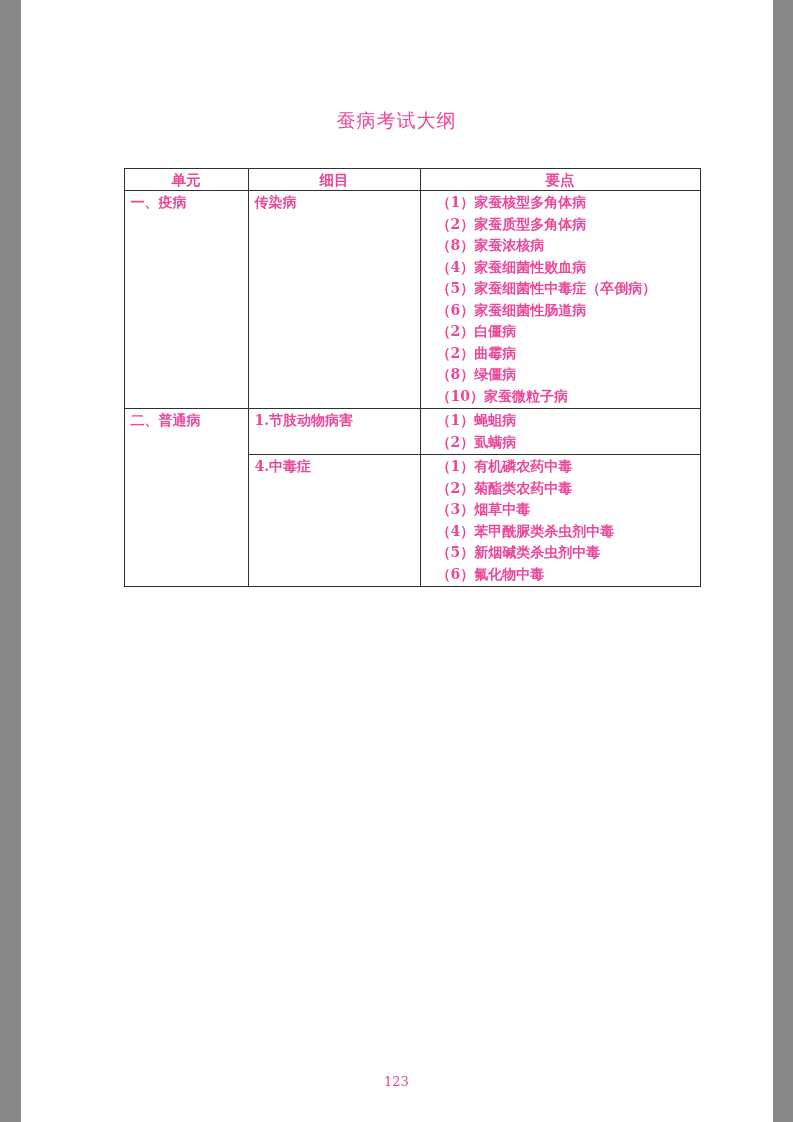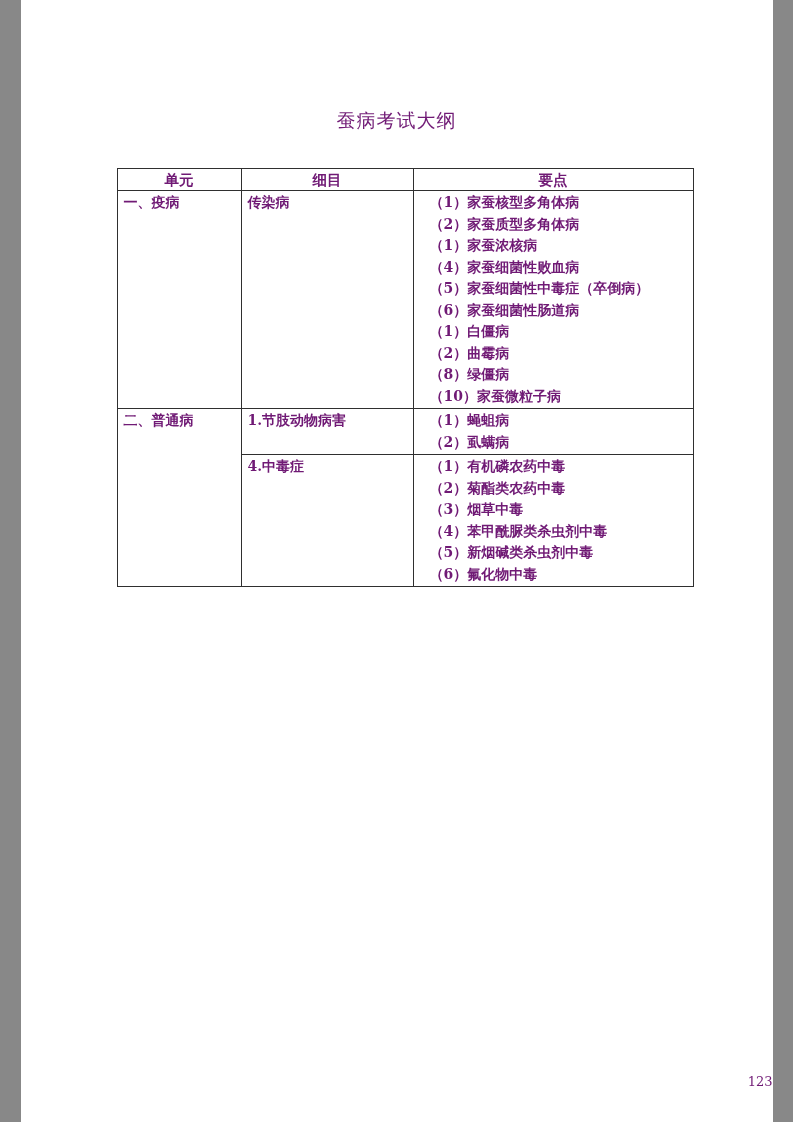--- a/index.html
+++ b/index.html
@@ -3,36 +3,36 @@
 <meta charset="utf-8">
 <style>
   html, body { margin: 0; padding: 0; background: #888; }
   .page {
     position: relative;
     width: 752px;
     height: 1122px;
     margin: 0 auto;
     background: #ffffff;
     font-family: "DejaVu Serif", "Liberation Serif", serif;
-    color: #701a75;
+    color: #ec4899;
     overflow: hidden;
   }
   .doc-title {
     position: absolute;
     top: 108px;
     left: 0;
     width: 100%;
     text-align: center;
     font-size: 19px;
     font-weight: 400;
     letter-spacing: 1px;
   }
   table.syllabus {
     position: absolute;
-    left: 96px;
+    left: 103px;
     top: 168px;
     width: 576px;
     border-collapse: collapse;
     table-layout: fixed;
     font-size: 14px;
   }
   col.c1 { width: 124px; }
   col.c2 { width: 172px; }
   col.c3 { width: 280px; }
   th, td { border: 1px solid #2f2f2f; }
@@ -50,21 +50,21 @@
     line-height: 21.5px;
     font-weight: bold;
   }
   .unit-cell, .detail-cell { white-space: nowrap; }
   .point-line { white-space: nowrap; height: 21.5px; margin-left: 10px; }
   .page-number {
     position: absolute;
     top: 1074px;
     left: 0;
     width: 100%;
-    text-align: right;
+    text-align: center;
     font-size: 13px;
   }
 </style>
 </head>
 <body>
 
 <div class="page">
   <div class="doc-title">蚕病考试大纲</div>
 
   <table class="syllabus">
@@ -80,25 +80,25 @@
         <th>要点</th>
       </tr>
     </thead>
     <tbody id="table-body">
         <tr>
           <td class="unit-cell" rowspan="1">一、疫病</td>
           <td class="detail-cell">传染病</td>
           <td class="points-cell">
             <div class="point-line">（1）家蚕核型多角体病</div>
             <div class="point-line">（2）家蚕质型多角体病</div>
-            <div class="point-line">（1）家蚕浓核病</div>
+            <div class="point-line">（8）家蚕浓核病</div>
             <div class="point-line">（4）家蚕细菌性败血病</div>
             <div class="point-line">（5）家蚕细菌性中毒症（卒倒病）</div>
             <div class="point-line">（6）家蚕细菌性肠道病</div>
-            <div class="point-line">（1）白僵病</div>
+            <div class="point-line">（2）白僵病</div>
             <div class="point-line">（2）曲霉病</div>
             <div class="point-line">（8）绿僵病</div>
             <div class="point-line">（10）家蚕微粒子病</div>
           </td>
         </tr>
         <tr>
           <td class="unit-cell" rowspan="2">二、普通病</td>
           <td class="detail-cell">1.节肢动物病害</td>
           <td class="points-cell">
             <div class="point-line">（1）蝇蛆病</div>

